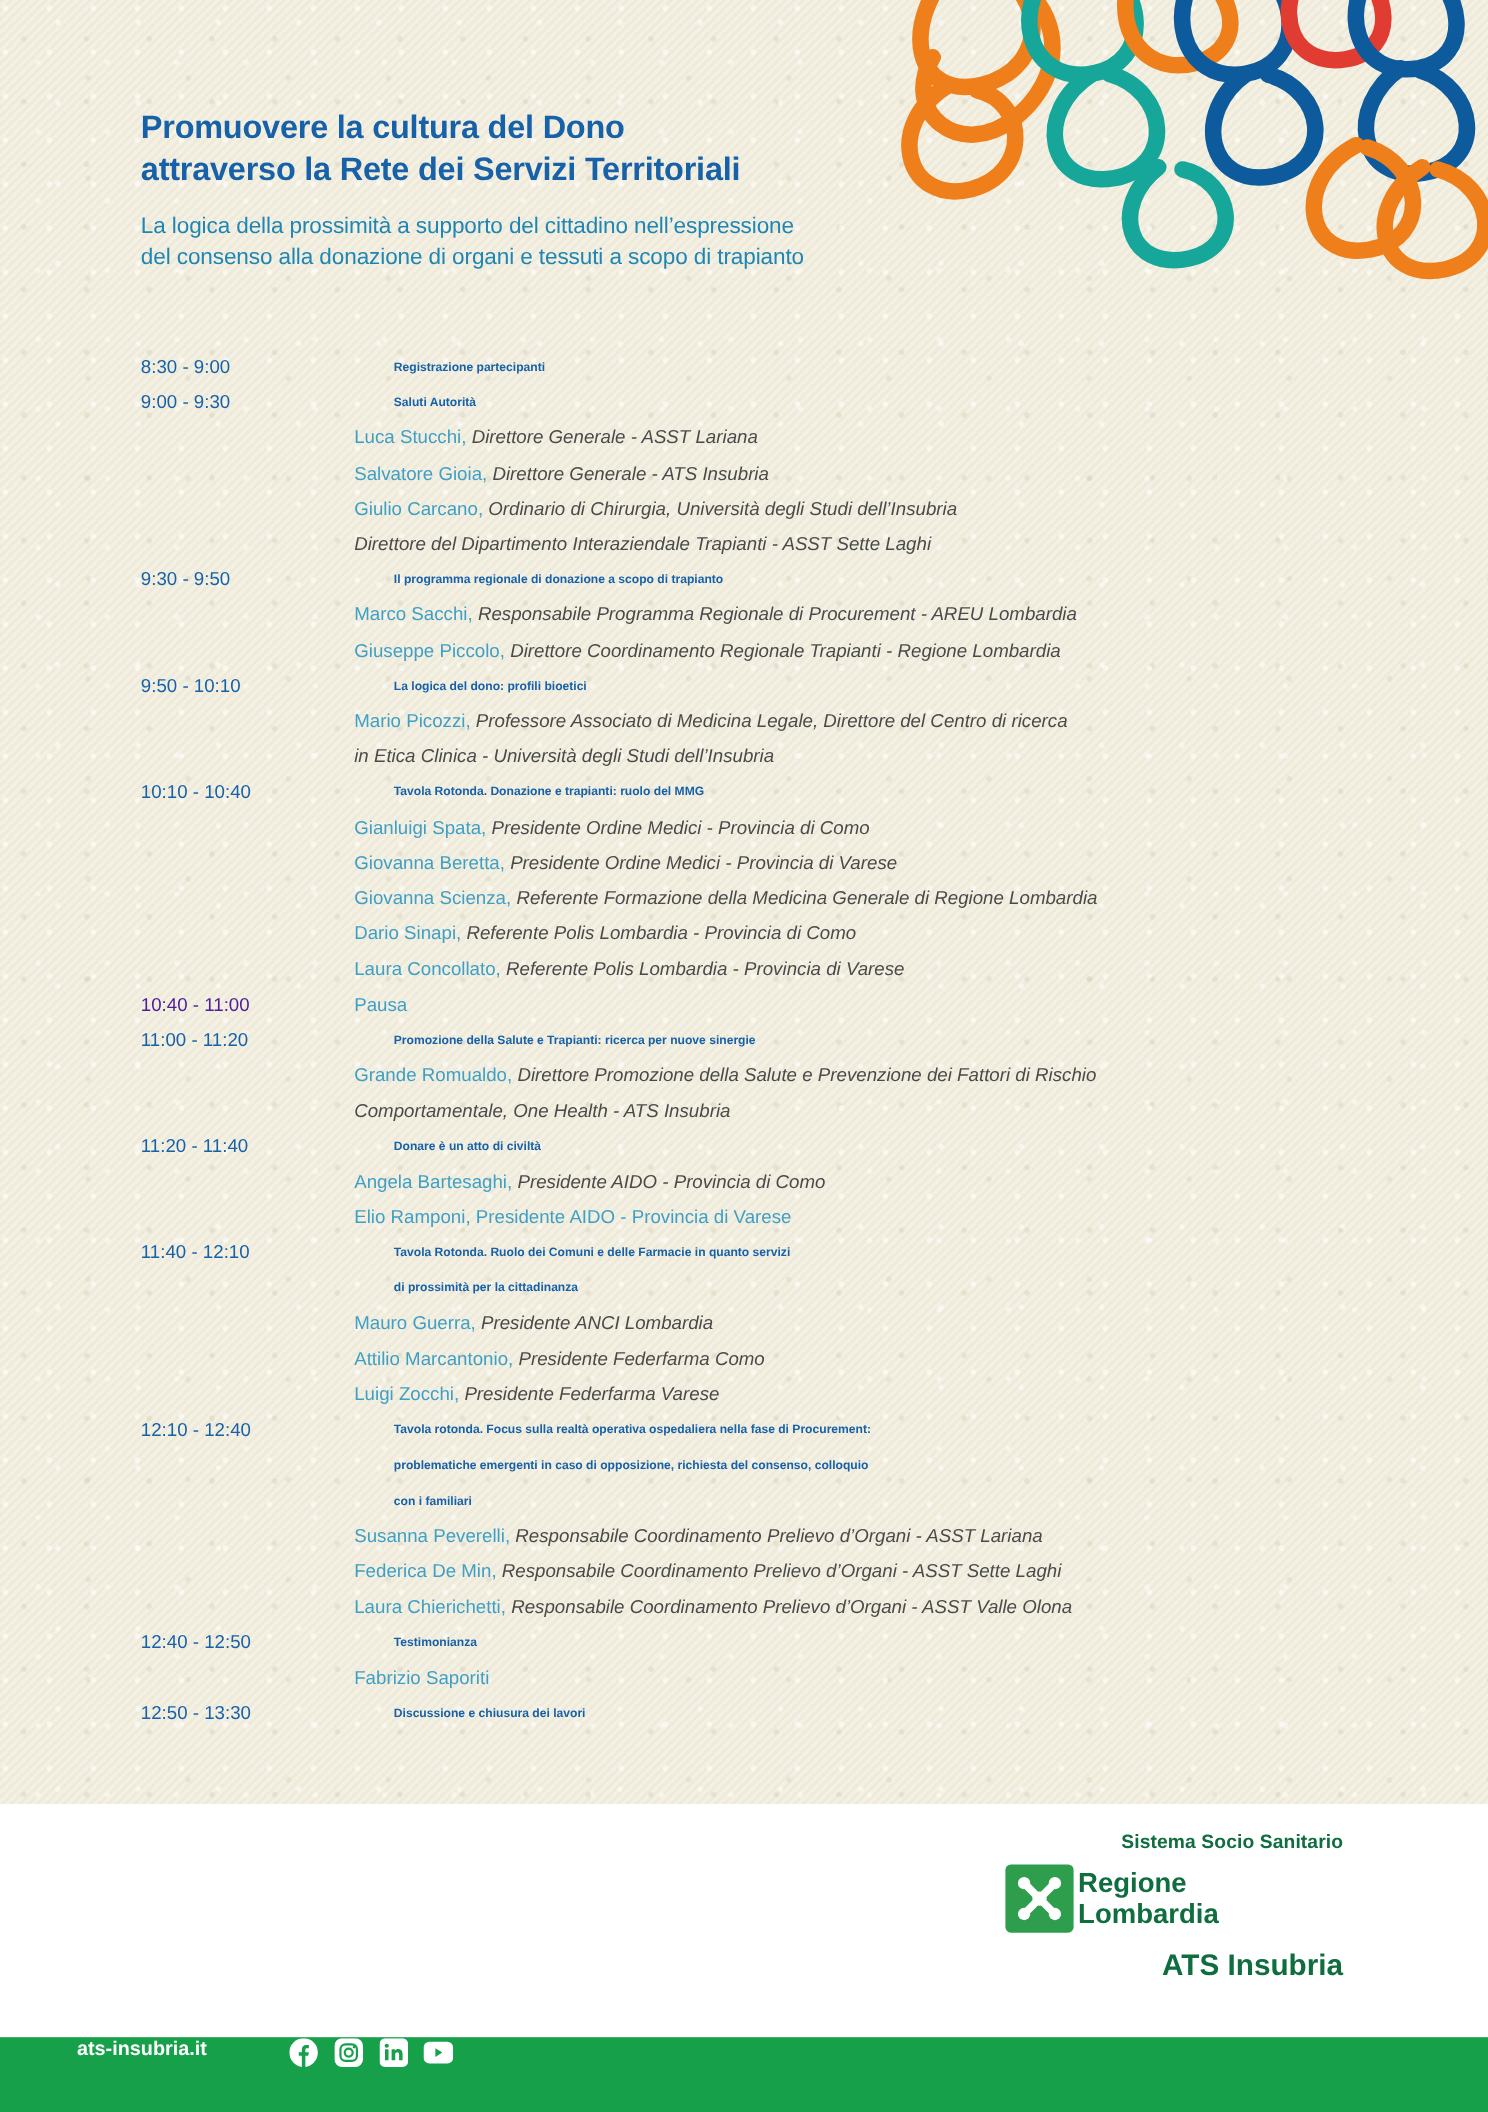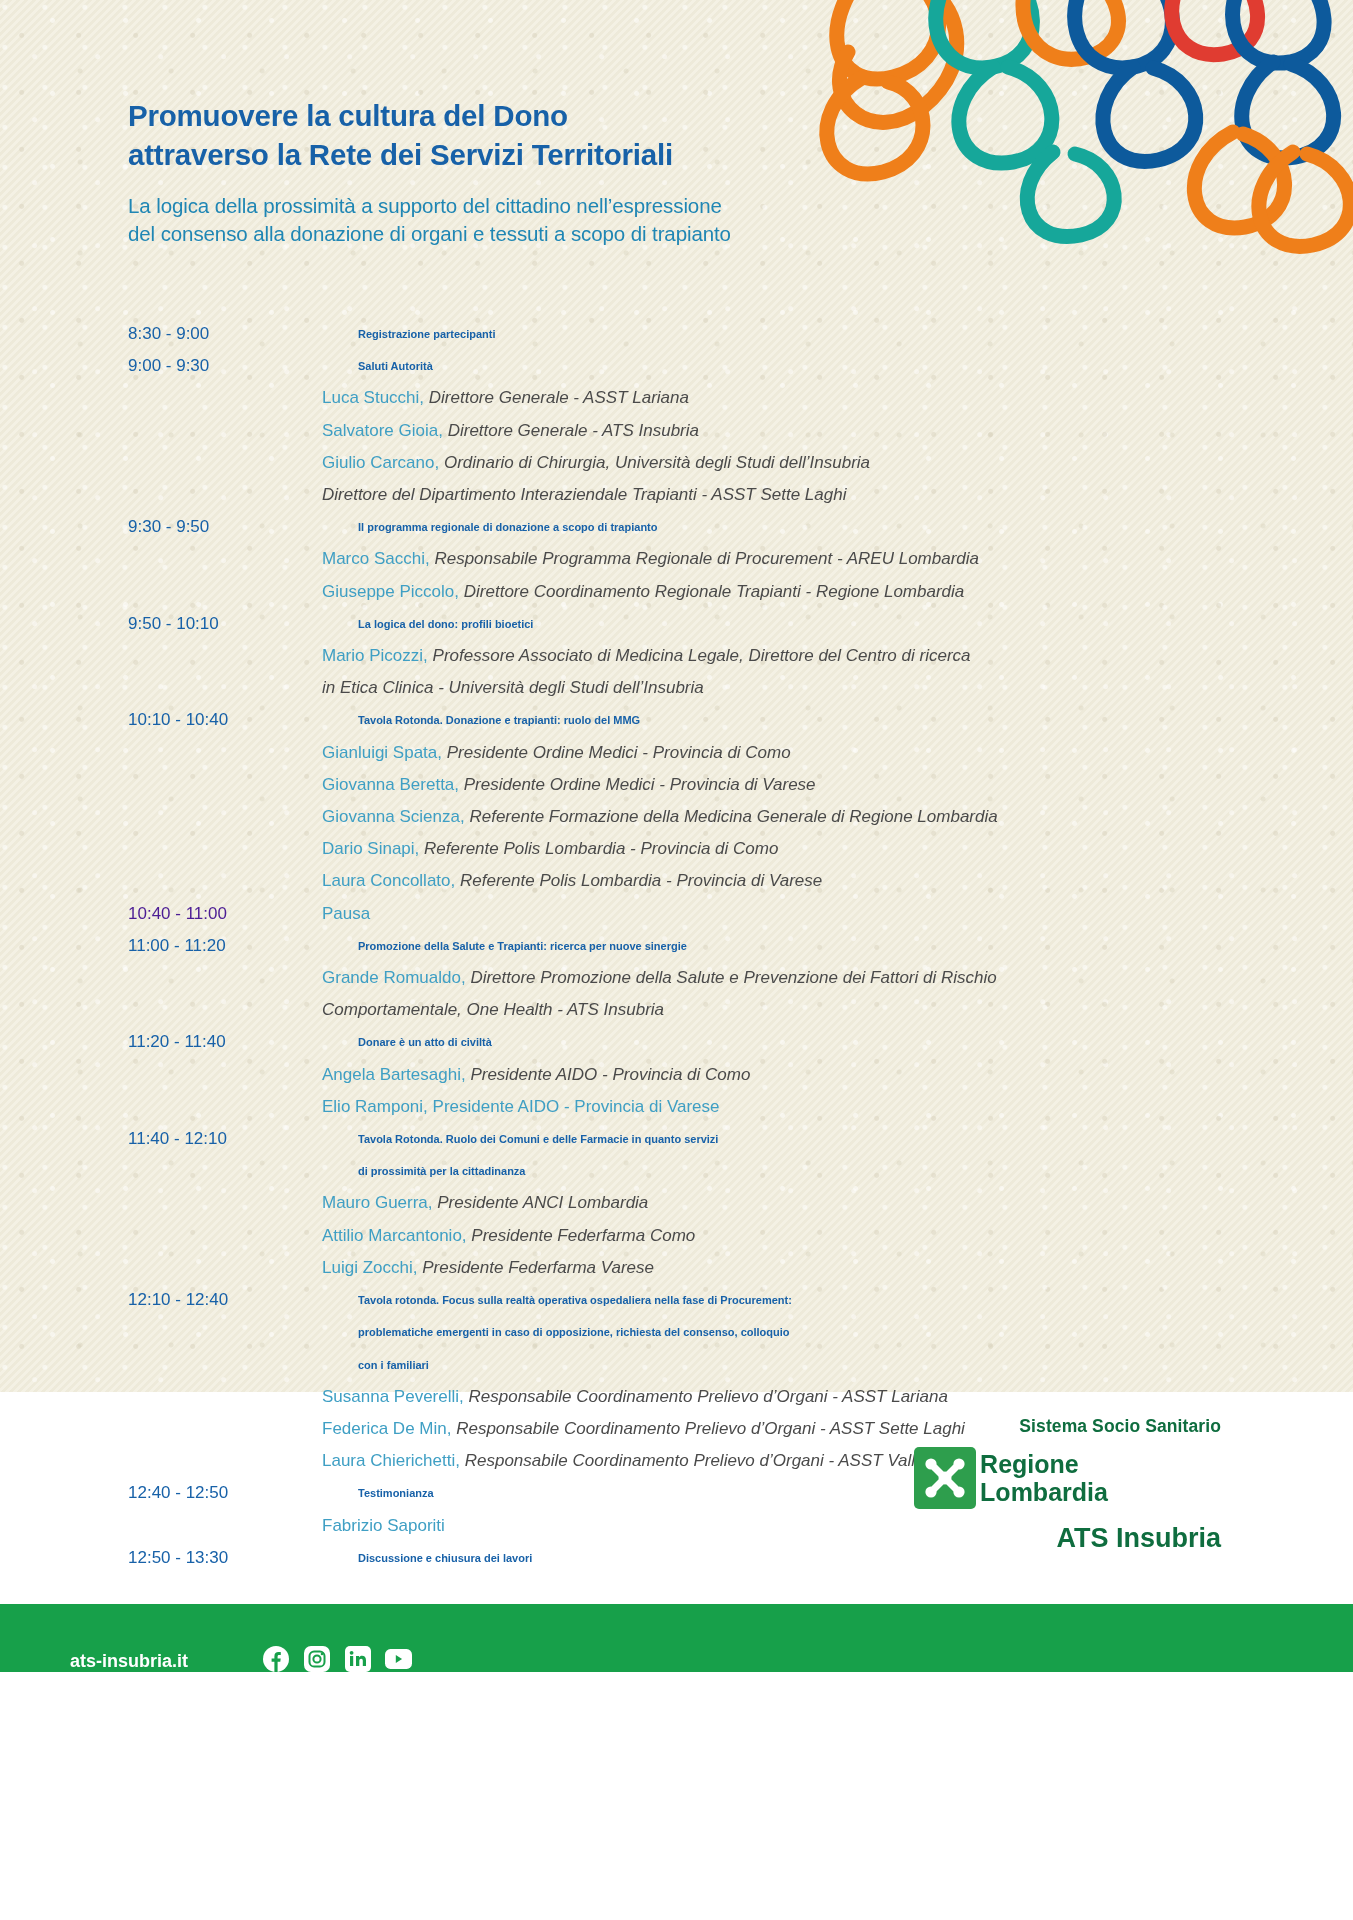--- a/index.html
+++ b/index.html
@@ -5,21 +5,21 @@
   * { box-sizing: border-box; margin: 0; padding: 0; }
   html, body {
     width: 1353px;
     height: 1920px;
     font-family: "Liberation Sans", sans-serif;
     background: #ffffff;
   }
   .page {
     position: relative;
     width: 1353px;
-    height: 1672px;
+    height: 1920px;
     overflow: hidden;
     background: #f6f2e6;
   }
   
   .texture {
     position: absolute;
     inset: 0 0 280px 0;
     background-color: #f4f1e4;
     background-image:
       radial-gradient(circle at 12% 18%, rgba(255,255,255,.55) 0 2px, transparent 3px),
@@ -160,21 +160,21 @@
     font-weight: bold;
   }
 
   
   .greenbar {
     position: absolute;
     left: 0; right: 0; bottom: 0;
     height: 68px;
     background: #17a04a;
     display: flex;
-    align-items: flex-end;
+    align-items: flex-start;
     padding-left: 70px;
     gap: 34px;
   }
   .site {
     color: #ffffff;
     font-size: 18px;
     font-weight: bold;
   }
   .social {
     display: flex;

